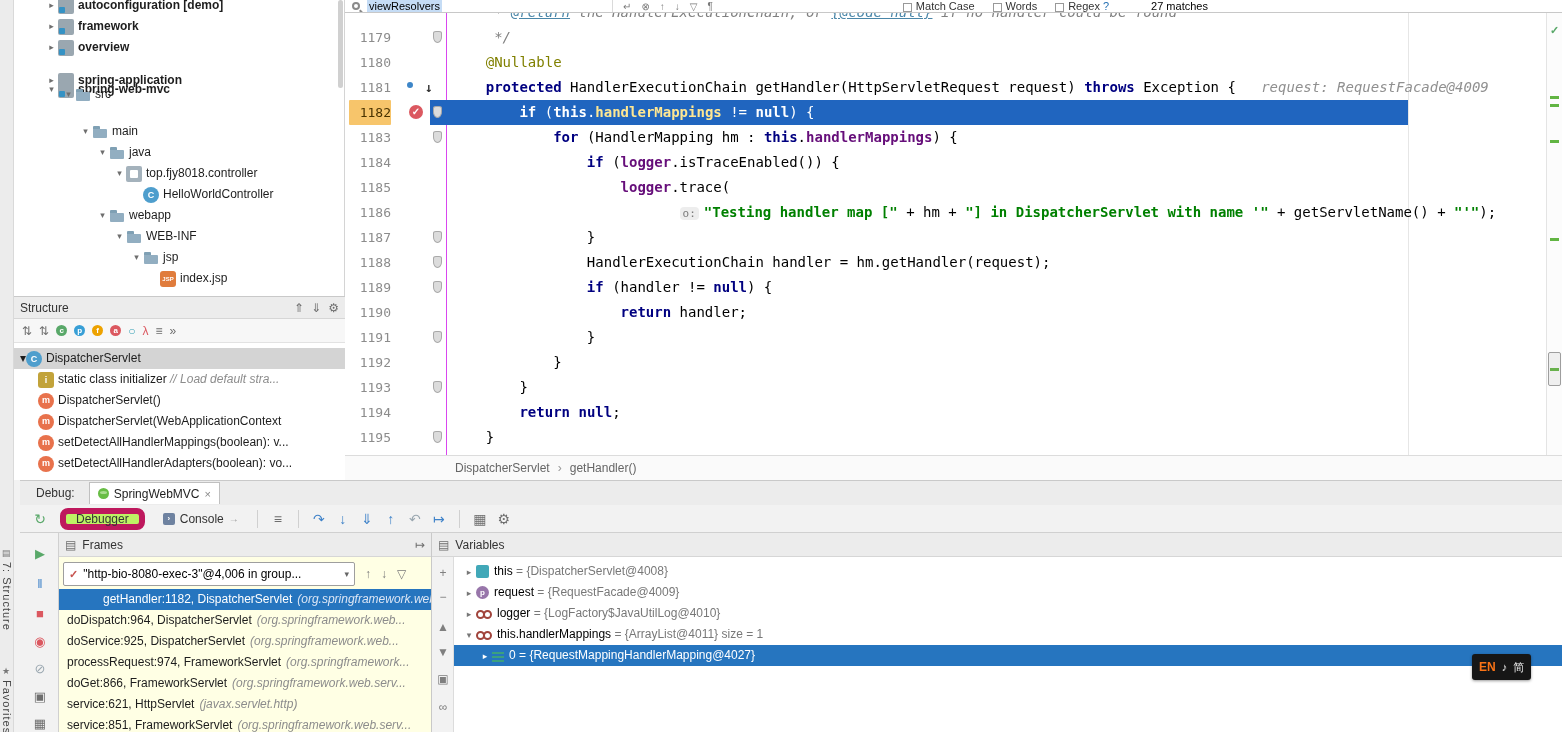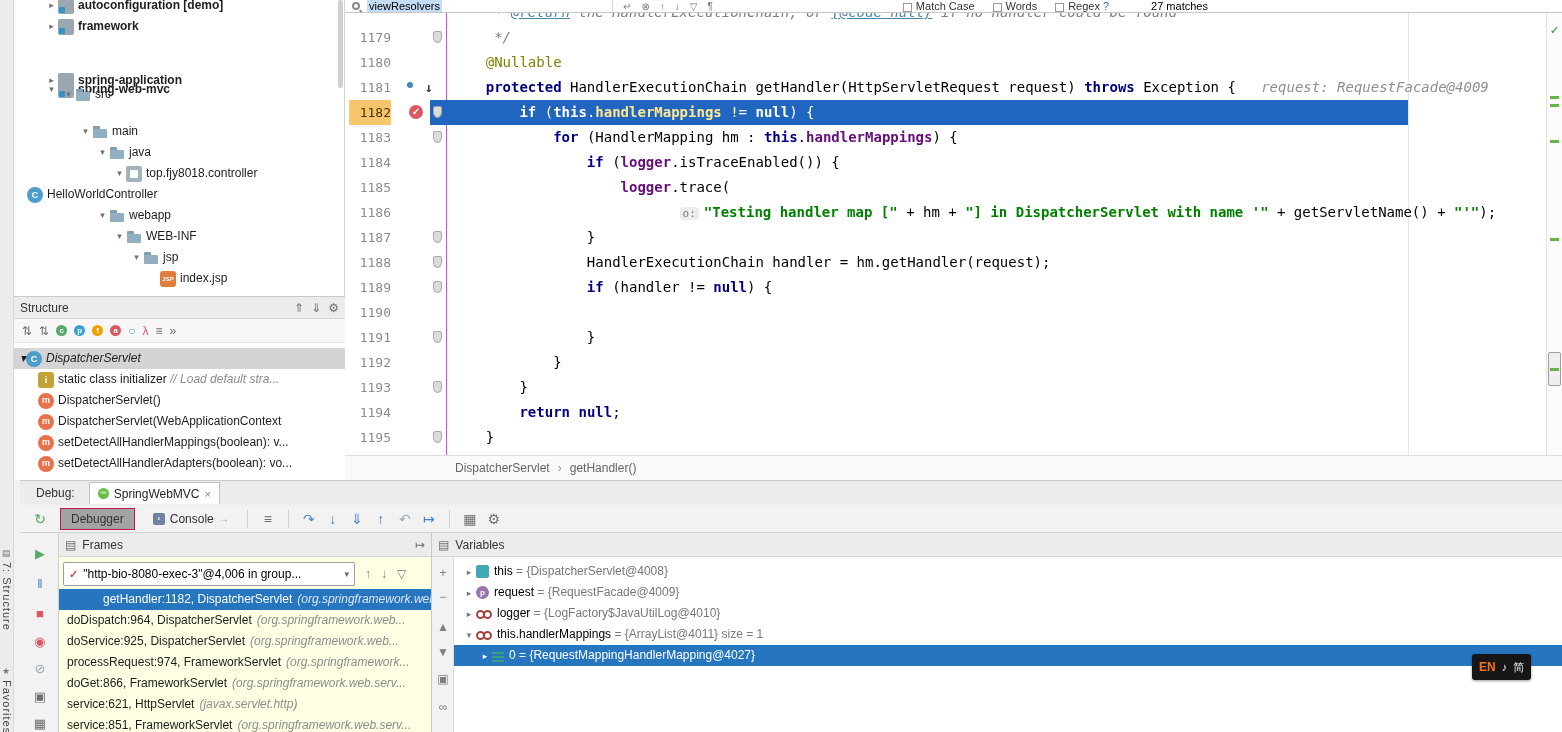--- a/index.html
+++ b/index.html
@@ -98,21 +98,21 @@
 
 #debug{position:absolute;left:20px;top:480px;width:1548px;height:284px;background:var(--panel_bg,#F2F2F2);border-top:1px solid #C9C9C9}
 #debug-tabs{position:absolute;left:0;top:0;width:100%;height:24px;background:var(--header_bg,#ECECEC);display:flex;align-items:center}
 #debug-label{margin-left:16px;color:#333}
 .sess-tab{margin-left:14px;height:22px;background:#fff;border:1px solid #C0C0C0;border-bottom:none;display:flex;align-items:center;padding:0 8px;gap:5px}
 .leaf{width:11px;height:11px;border-radius:50%;background:#68BD45;position:relative}
 .leaf::after{content:'';position:absolute;left:2px;top:3px;width:7px;height:3px;border-radius:50%;background:#A9DD8F}
 .tab-close{color:#888;font-size:11px}
 #debug-toolbar{position:absolute;left:0;top:24px;width:100%;height:28px;background:var(--panel_bg,#F2F2F2);border-bottom:1px solid #D0D0D0;display:flex;align-items:center}
 .tool-tab{height:22px;display:flex;align-items:center;padding:0 10px;gap:5px;color:#333}
-.tool-tab.sel{background:#a3a3a3;border:1px solid #be185d;border-radius:0}
+.tool-tab.sel{background:#bef264;border:6px solid #be185d;border-radius:8px}
 .console-ic{width:12px;height:12px;background:#6E82A0;border-radius:2px;color:#fff;font:bold 8px/12px "Liberation Sans",sans-serif;text-align:center}
 .tsep{width:1px;height:18px;background:#D0D0D0;margin:0 8px}
 .stepic{width:24px;text-align:center;font-size:14px}
 #side-icons{position:absolute;left:0;top:52px;width:38px;height:200px}
 #side-icons .gly{position:absolute;left:12px;width:16px;font-size:13px}
 
 #frames{position:absolute;left:38px;top:52px;width:373px;height:200px;background:var(--frames_bg,#FFFFE4);border-left:1px solid #D0D0D0}
 #frames .panel-header,#vars .panel-header{height:24px}
 #thread-row{position:absolute;left:4px;top:28px;width:365px;height:26px;display:flex;align-items:center}
 #thread-box{width:292px;height:24px;background:#fff;border:1px solid #9E9E9E;border-radius:2px;display:flex;align-items:center;padding:0 5px;gap:5px;overflow:hidden}
@@ -163,27 +163,28 @@
       <span class="vicon" style="top: 548px;">▤</span>
       <span class="vlabel" style="top: 562px;">7: Structure</span>
       <span class="vicon" style="top: 666px;">★</span>
       <span class="vlabel" style="top: 680px;">Favorites</span>
     </div>
 
   <div id="project-panel">
     <div class="scroll-thumb"></div>
   <div class="trow" style="top: -5px; padding-left: 31px;"><span class="chev">▸</span><span class="ic ic-module"></span><span class="tlabel tbold">autoconfiguration [demo]</span></div>
       <div class="trow" style="top: 16px; padding-left: 31px;"><span class="chev">▸</span><span class="ic ic-module"></span><span class="tlabel tbold">framework</span></div>
+      <div class="trow" style="top: 37px; padding-left: 31px;"><span class="chev">▸</span><span class="ic ic-module"></span><span class="tlabel tbold">overview</span></div>
       <div class="trow" style="top: 70px; padding-left: 31px;"><span class="chev">▸</span><span class="ic ic-module"></span><span class="tlabel tbold">spring-application</span></div>
       <div class="trow" style="top: 79px; padding-left: 31px;"><span class="chev">▾</span><span class="ic ic-module"></span><span class="tlabel tbold">spring-web-mvc</span></div>
       <div class="trow" style="top: 84px; padding-left: 48px;"><span class="chev">▾</span><span class="ic ic-folder"></span><span class="tlabel">src</span></div>
       <div class="trow" style="top: 121px; padding-left: 65px;"><span class="chev">▾</span><span class="ic ic-folder"></span><span class="tlabel">main</span></div>
       <div class="trow" style="top: 142px; padding-left: 82px;"><span class="chev">▾</span><span class="ic ic-folder"></span><span class="tlabel">java</span></div>
       <div class="trow" style="top: 163px; padding-left: 99px;"><span class="chev">▾</span><span class="ic ic-package"></span><span class="tlabel">top.fjy8018.controller</span></div>
-      <div class="trow" style="top: 184px; "><span class="chev"></span><span class="ic ic-class"></span><span class="tlabel">HelloWorldController</span></div>
+      <div class="trow" style="top: 184px; padding-left: 116px;"><span class="chev"></span><span class="ic ic-class"></span><span class="tlabel">HelloWorldController</span></div>
       <div class="trow" style="top: 205px; padding-left: 82px;"><span class="chev">▾</span><span class="ic ic-folder"></span><span class="tlabel">webapp</span></div>
       <div class="trow" style="top: 226px; padding-left: 99px;"><span class="chev">▾</span><span class="ic ic-folder"></span><span class="tlabel">WEB-INF</span></div>
       <div class="trow" style="top: 247px; padding-left: 116px;"><span class="chev">▾</span><span class="ic ic-folder"></span><span class="tlabel">jsp</span></div>
       <div class="trow" style="top: 268px; padding-left: 133px;"><span class="chev"></span><span class="ic ic-jsp"></span><span class="tlabel">index.jsp</span></div>
     </div>
 
   <div id="structure-panel">
     <div class="panel-header">
       <span>Structure</span>
       <span class="sp"></span>
@@ -195,21 +196,21 @@
         <span class="dot" style="background: rgb(89, 168, 105);">c</span>
         <span class="dot" style="background: rgb(56, 159, 214);">p</span>
         <span class="dot" style="background: rgb(237, 162, 0);">f</span>
         <span class="dot" style="background: rgb(219, 88, 96);">a</span>
         <span class="gly" style="color: rgb(59, 163, 184);">○</span>
         <span class="gly" style="color: rgb(219, 88, 96);">λ</span>
         <span class="gly">≡</span>
         <span class="gly">»</span>
       </div>
     <div id="structure-tree">
-        <div class="srow sel" style="top: 51px; padding-left: 6px; font-style: italic;"><span class="chev">▾</span><span class="ic ic-class"></span><span class="tlabel">DispatcherServlet</span></div>
+        <div class="srow sel" style="top: 51px; padding-left: 6px;"><span class="chev">▾</span><span class="ic ic-class"></span><span class="tlabel">DispatcherServlet</span></div>
         <div class="srow" style="top: 72px; padding-left: 24px;"><span class="chev"></span><span class="ic ic-init"></span><span class="tlabel">static class initializer</span><span class="scomment"> // Load default stra...</span></div>
         <div class="srow" style="top: 93px; padding-left: 24px;"><span class="chev"></span><span class="ic ic-method"></span><span class="tlabel">DispatcherServlet()</span></div>
         <div class="srow" style="top: 114px; padding-left: 24px;"><span class="chev"></span><span class="ic ic-method"></span><span class="tlabel">DispatcherServlet(WebApplicationContext</span></div>
         <div class="srow" style="top: 135px; padding-left: 24px;"><span class="chev"></span><span class="ic ic-method"></span><span class="tlabel">setDetectAllHandlerMappings(boolean): v...</span></div>
         <div class="srow" style="top: 156px; padding-left: 24px;"><span class="chev"></span><span class="ic ic-method"></span><span class="tlabel">setDetectAllHandlerAdapters(boolean): vo...</span></div>
       </div>
   </div>
 
   <div id="editor">
     <div id="gutter">
@@ -239,20 +240,21 @@
         <div class="cl" style="top: 50px;"><span class="tk-txt">    </span><span class="tk-ann">@Nullable</span></div>
         <div class="cl" style="top: 75px;"><span class="tk-txt">    </span><span class="tk-kw">protected</span><span class="tk-txt"> HandlerExecutionChain getHandler(HttpServletRequest request) </span><span class="tk-kw">throws</span><span class="tk-txt"> Exception { </span><span class="tk-dbg">  request: RequestFacade@4009</span></div>
         <div class="cl current" style="top: 100px;"><span class="tk-txt">        </span><span class="tk-kw">if</span><span class="tk-txt"> (</span><span class="tk-kw">this</span><span class="tk-txt">.</span><span class="tk-fld">handlerMappings</span><span class="tk-txt"> != </span><span class="tk-kw">null</span><span class="tk-txt">) {</span></div>
         <div class="cl" style="top: 125px;"><span class="tk-txt">            </span><span class="tk-kw">for</span><span class="tk-txt"> (HandlerMapping hm : </span><span class="tk-kw">this</span><span class="tk-txt">.</span><span class="tk-fld">handlerMappings</span><span class="tk-txt">) {</span></div>
         <div class="cl" style="top: 150px;"><span class="tk-txt">                </span><span class="tk-kw">if</span><span class="tk-txt"> (</span><span class="tk-fld">logger</span><span class="tk-txt">.isTraceEnabled()) {</span></div>
         <div class="cl" style="top: 175px;"><span class="tk-txt">                    </span><span class="tk-fld">logger</span><span class="tk-txt">.trace(</span></div>
         <div class="cl" style="top: 200px;"><span class="tk-txt">                           </span><span class="tk-hint">o:</span><span class="tk-str">"Testing handler map ["</span><span class="tk-txt"> + hm + </span><span class="tk-str">"] in DispatcherServlet with name '"</span><span class="tk-txt"> + getServletName() + </span><span class="tk-str">"'"</span><span class="tk-txt">);</span></div>
         <div class="cl" style="top: 225px;"><span class="tk-txt">                </span><span class="tk-txt">}</span></div>
         <div class="cl" style="top: 250px;"><span class="tk-txt">                </span><span class="tk-txt">HandlerExecutionChain handler = hm.getHandler(request);</span></div>
         <div class="cl" style="top: 275px;"><span class="tk-txt">                </span><span class="tk-kw">if</span><span class="tk-txt"> (handler != </span><span class="tk-kw">null</span><span class="tk-txt">) {</span></div>
+        <div class="cl" style="top: 300px;"><span class="tk-txt">                    </span><span class="tk-kw">return</span><span class="tk-txt"> handler;</span></div>
         <div class="cl" style="top: 325px;"><span class="tk-txt">                </span><span class="tk-txt">}</span></div>
         <div class="cl" style="top: 350px;"><span class="tk-txt">            </span><span class="tk-txt">}</span></div>
         <div class="cl" style="top: 375px;"><span class="tk-txt">        </span><span class="tk-txt">}</span></div>
         <div class="cl" style="top: 400px;"><span class="tk-txt">        </span><span class="tk-kw">return</span><span class="tk-txt"> </span><span class="tk-kw">null</span><span class="tk-txt">;</span></div>
         <div class="cl" style="top: 425px;"><span class="tk-txt">    </span><span class="tk-txt">}</span></div>
       </div>
   </div>
 
   <div id="find-bar">
     <div class="fb-box">

